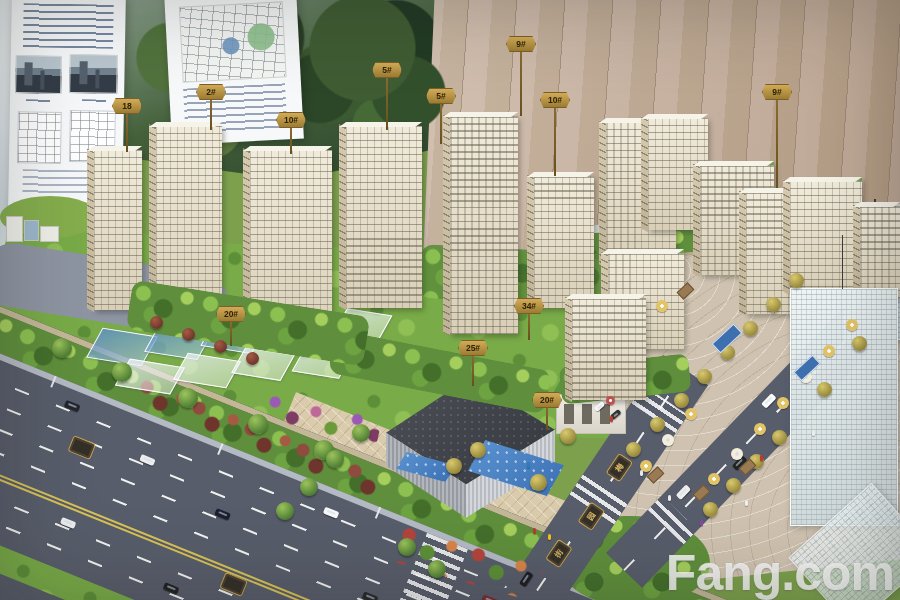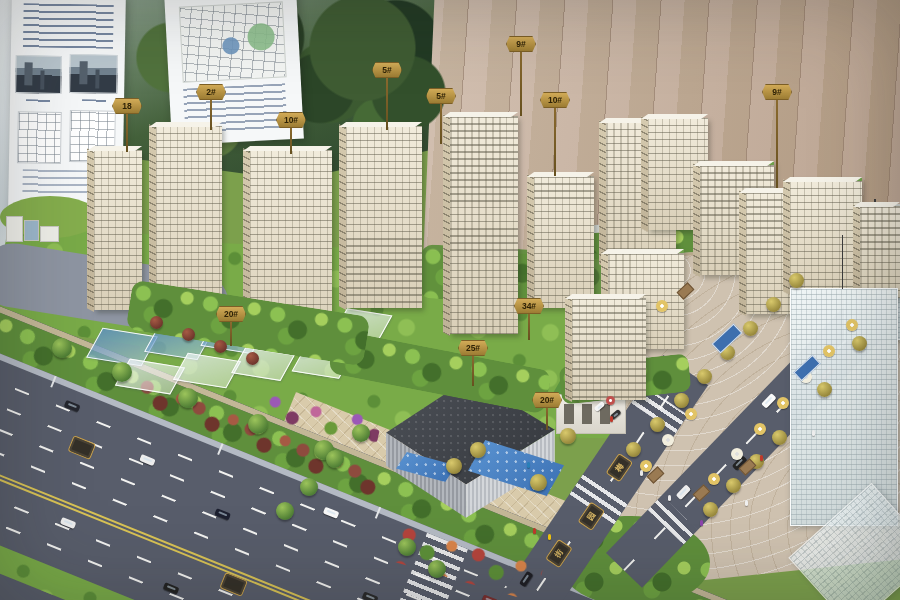--- a/index.html
+++ b/index.html
@@ -443,15 +443,16 @@
   <div class="tag" style="left:532px;top:392px;">
       <span class="tagp">20#</span>
       <span class="tstick" style="height:22px;"></span>
     </div>
   <div class="tag" style="left:762px;top:84px;">
       <span class="tagp">9#</span>
       <span class="tstick" style="height:88px;"></span>
     </div>
 
   <div class="abs wm">
+    <span class="wm-en">Fang.com</span>
   </div>
 
 </div>
 
 </body></html>

